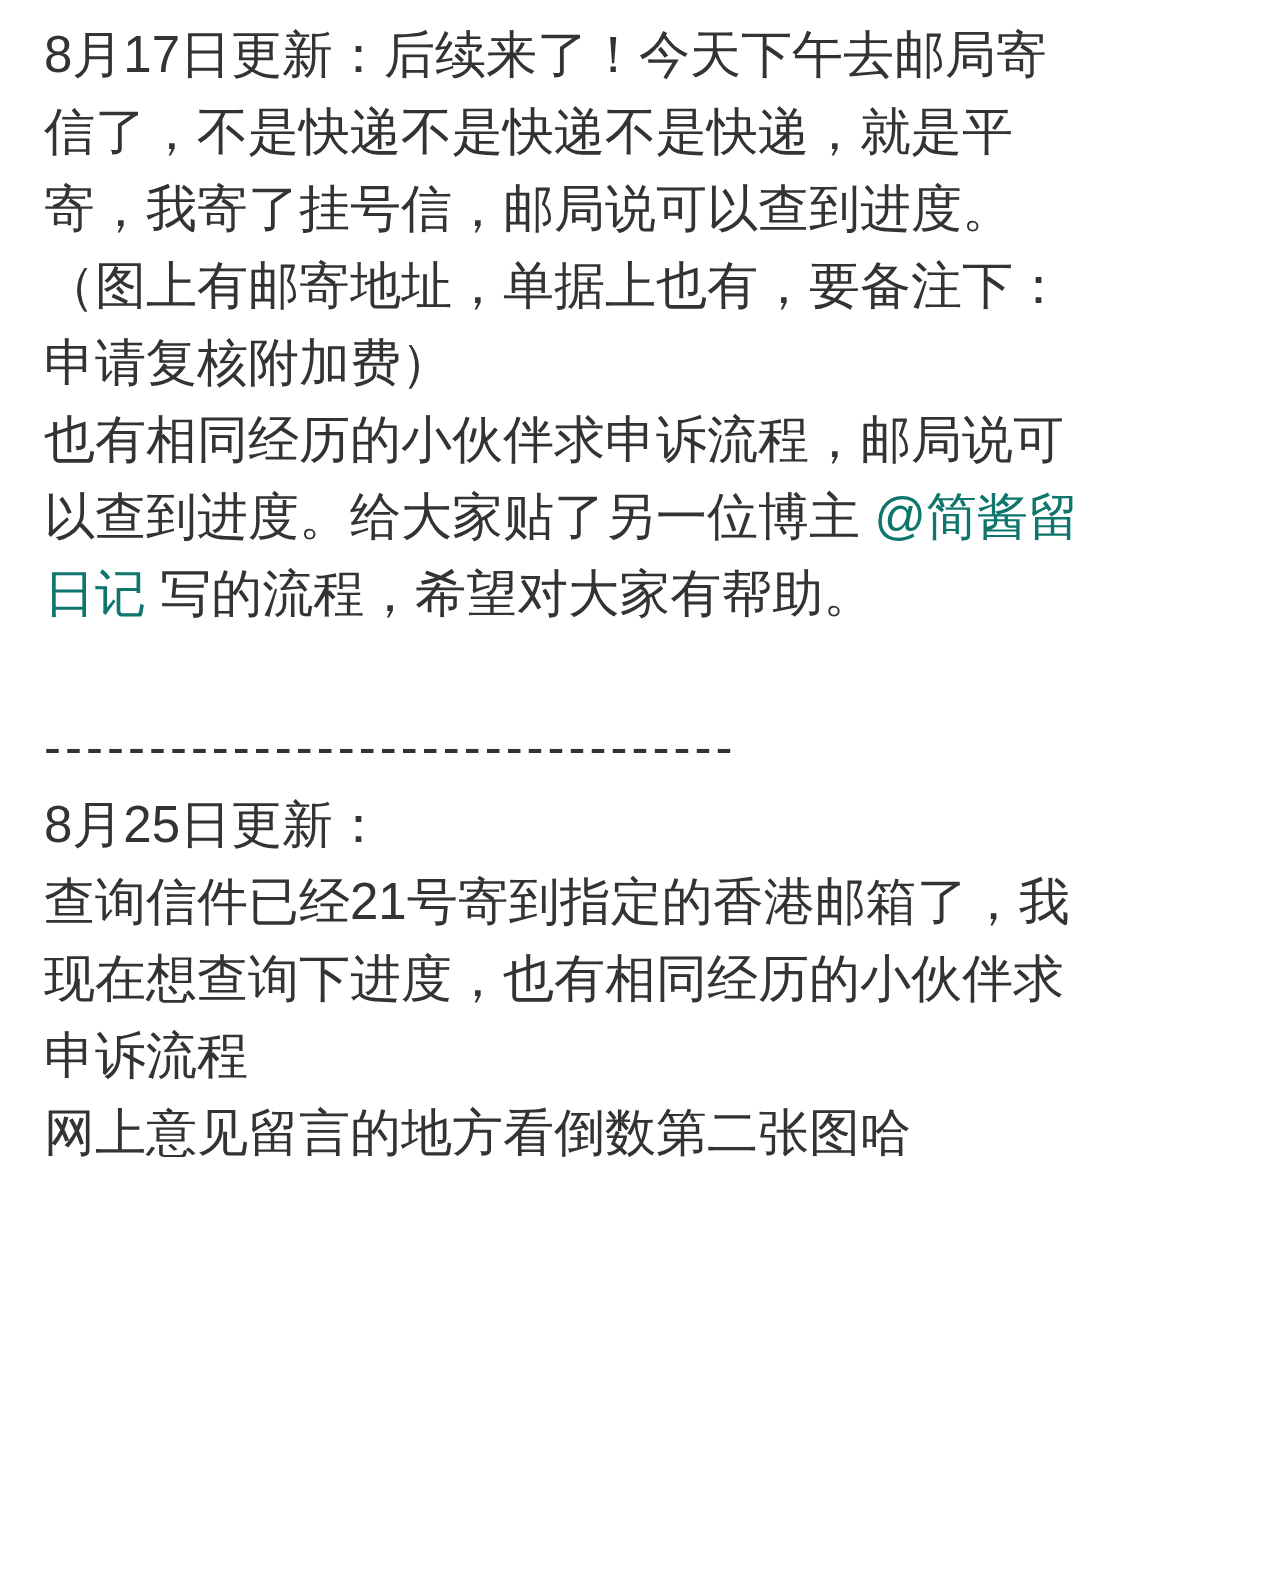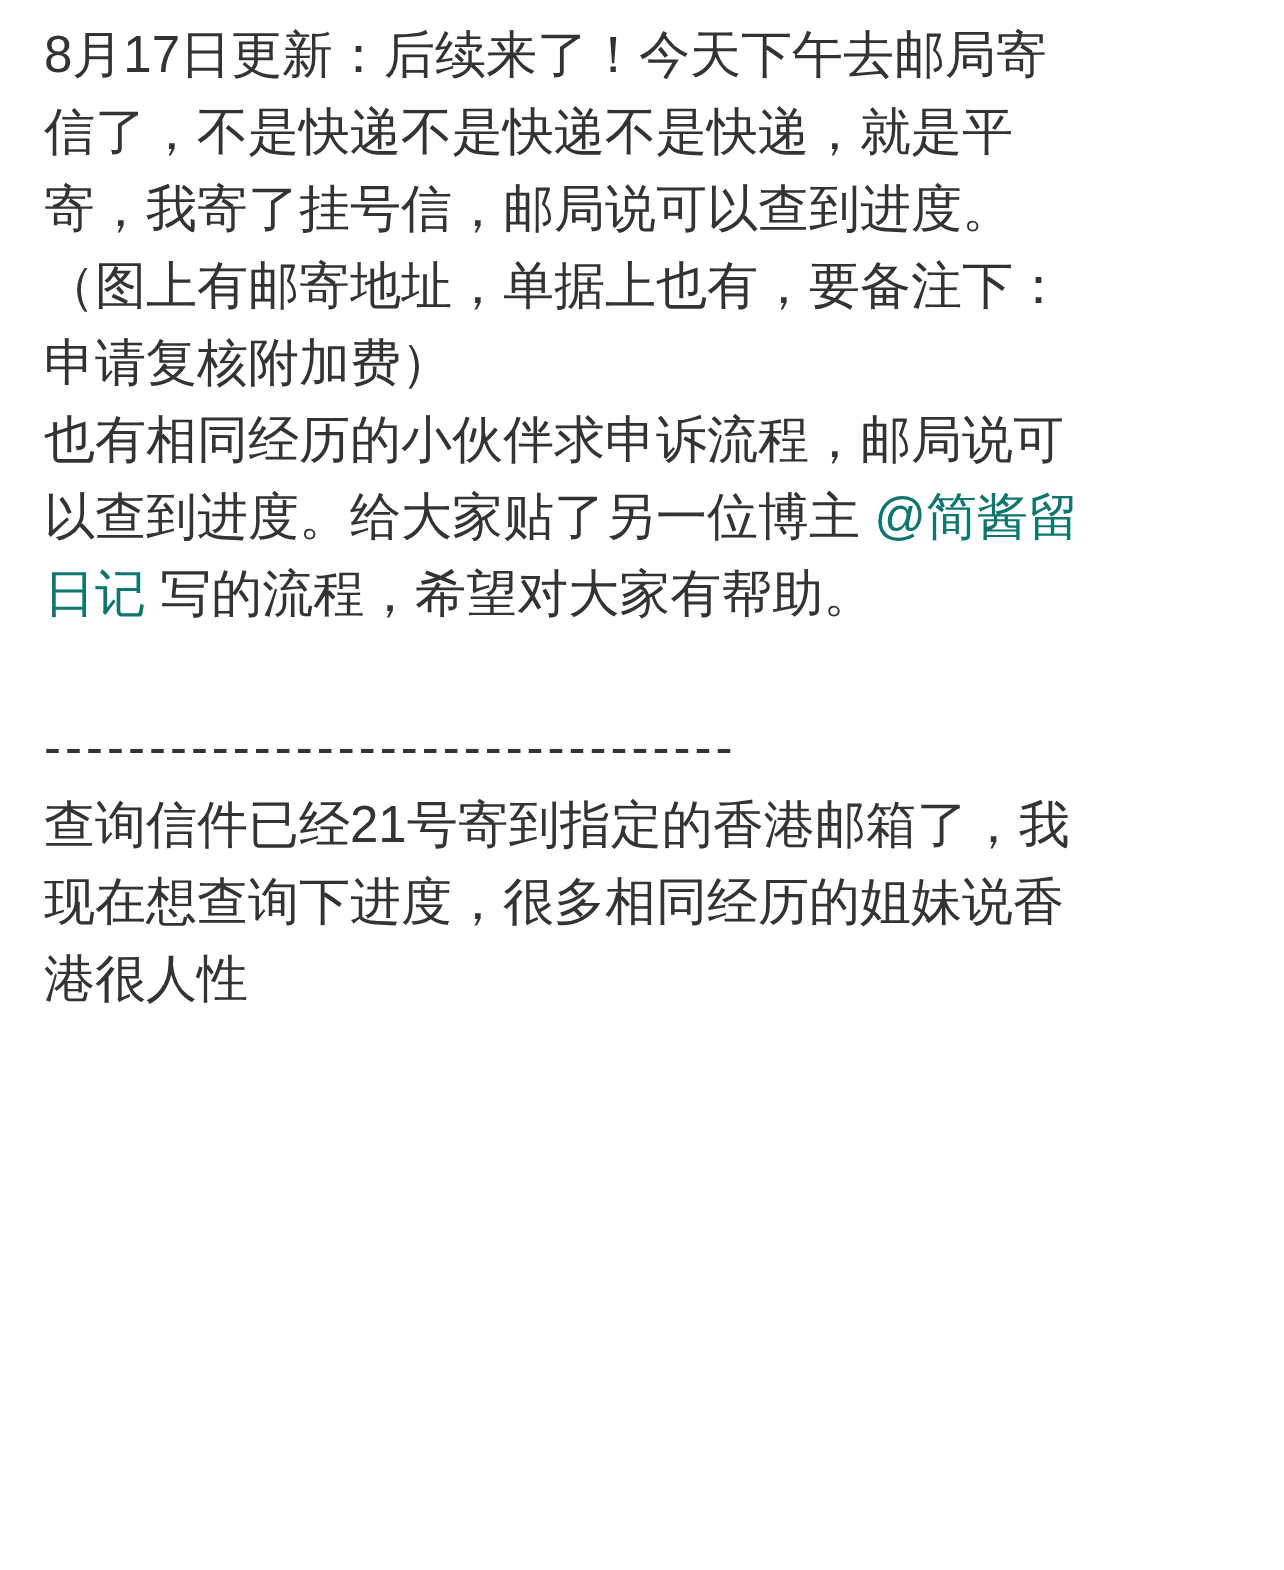--- a/index.html
+++ b/index.html
@@ -44,19 +44,21 @@
 
   <p>8月17日更新：后续来了！今天下午去邮局寄信了，不是快递不是快递不是快递，就是平寄，我寄了挂号信，邮局说可以查到进度。（图上有邮寄地址，单据上也有，要备注下：申请复核附加费）</p>
 
   <p><span>也有相同经历的小伙伴求申诉流程，邮局说可以查到进度。给大家贴了另一位博主 </span><a class="mention">@简酱留日记</a><span> 写的流程，希望对大家有帮助。</span></p>
 
 
   <div class="blank-line"></div>
 
   <p class="separator">---------------------------------</p>
 
+  <p>8月25日更新：</p>
 
-  <p>查询信件已经21号寄到指定的香港邮箱了，我现在想查询下进度，很多相同经历的姐妹说香港很人性</p>
+  <p>查询信件已经21号寄到指定的香港邮箱了，我现在想查询下进度，也有相同经历的小伙伴求申诉流程</p>
 
 
 
+  <p>网上意见留言的地方看倒数第二张图哈</p>
 
 </div>
 
 </body></html>

